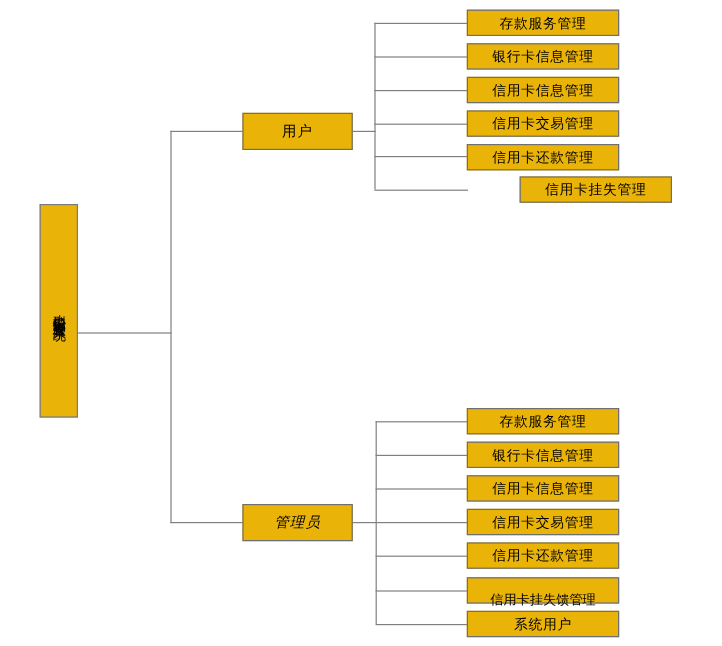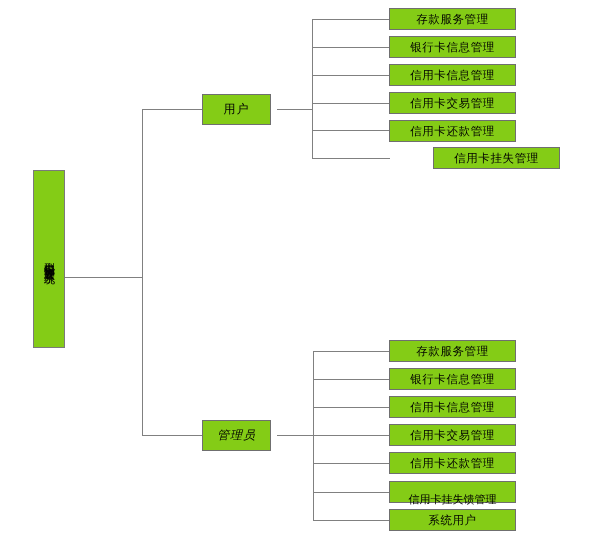--- a/index.html
+++ b/index.html
@@ -14,21 +14,21 @@
     position: relative;
     width: 602px;
     height: 538px;
     background: #ffffff;
     overflow: hidden;
   }
   .node-box {
     position: absolute;
     box-sizing: border-box;
     border: 1px solid #6f6f6f;
-    background: #84cc16;
+    background: #eab308;
     display: flex;
     align-items: center;
     justify-content: center;
     color: #000000;
     z-index: 3;
   }
   .node-box .node-label {
     display: block;
     text-align: center;
     line-height: 1.05;
@@ -45,21 +45,21 @@
   #root-node .node-label {
     writing-mode: vertical-rl;
     text-orientation: upright;
     font-size: 11px;
     letter-spacing: 1.2px;
     line-height: 1;
   }
   
   .branch-box {
     left: 202px;
-    width: 69px;
+    width: 92px;
     height: 31px;
   }
   .branch-box .node-label {
     font-size: 12px;
     letter-spacing: 1px;
   }
   #branch-user { top: 94px; }
   #branch-admin { top: 420px; font-style: italic; }
   
   .leaf-box {

